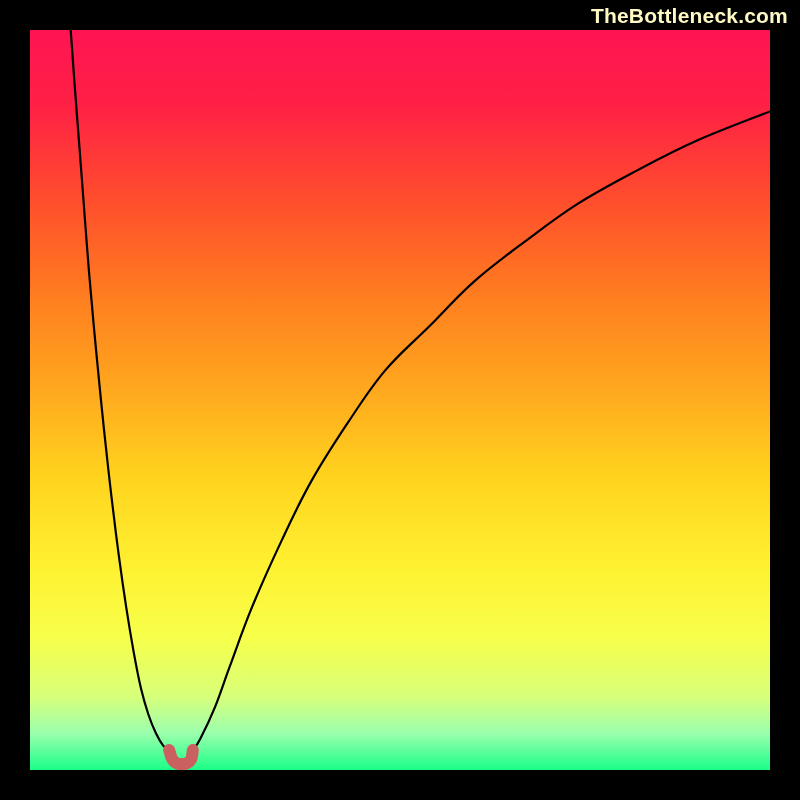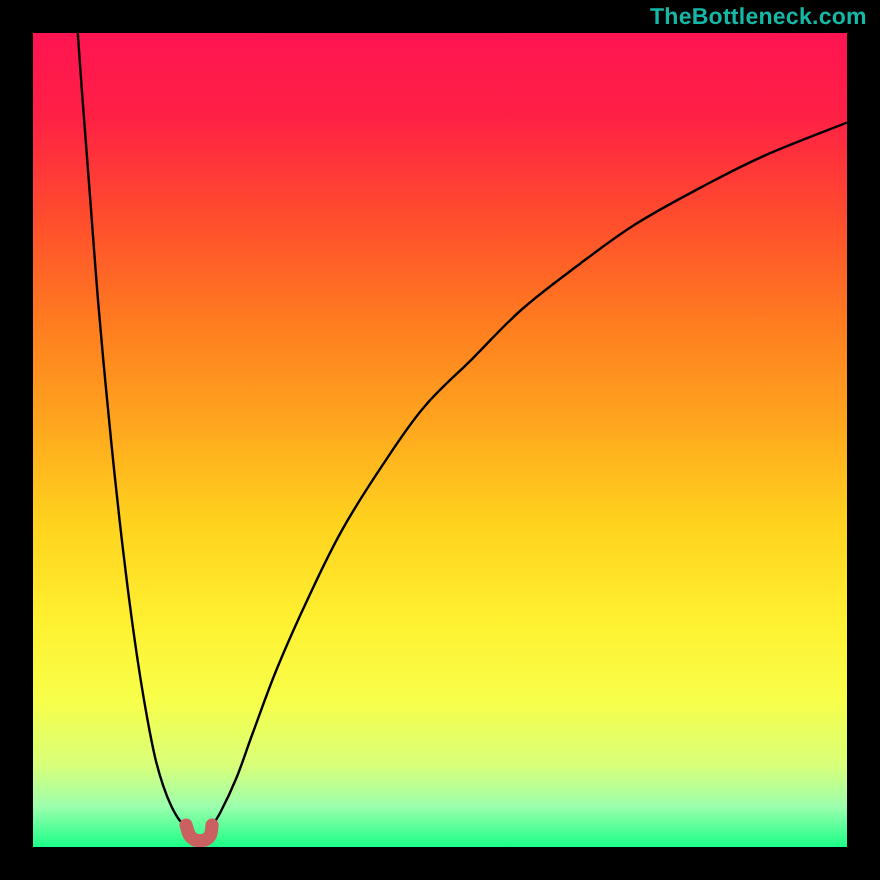--- a/index.html
+++ b/index.html
@@ -40,21 +40,21 @@
     width: 100%;
     height: 100%;
   }
   .watermark {
     position: absolute;
     top: 4px;
     right: 12px;
     font-family: Arial, Helvetica, sans-serif;
     font-size: 21px;
     font-weight: 600;
-    color: #14b8a6;
+    color: #fef9c3;
     letter-spacing: 0.2px;
   }
 </style>
 </head>
 <body>
 
 <div class="frame">
 
   <div class="watermark">TheBottleneck.com</div>
 

